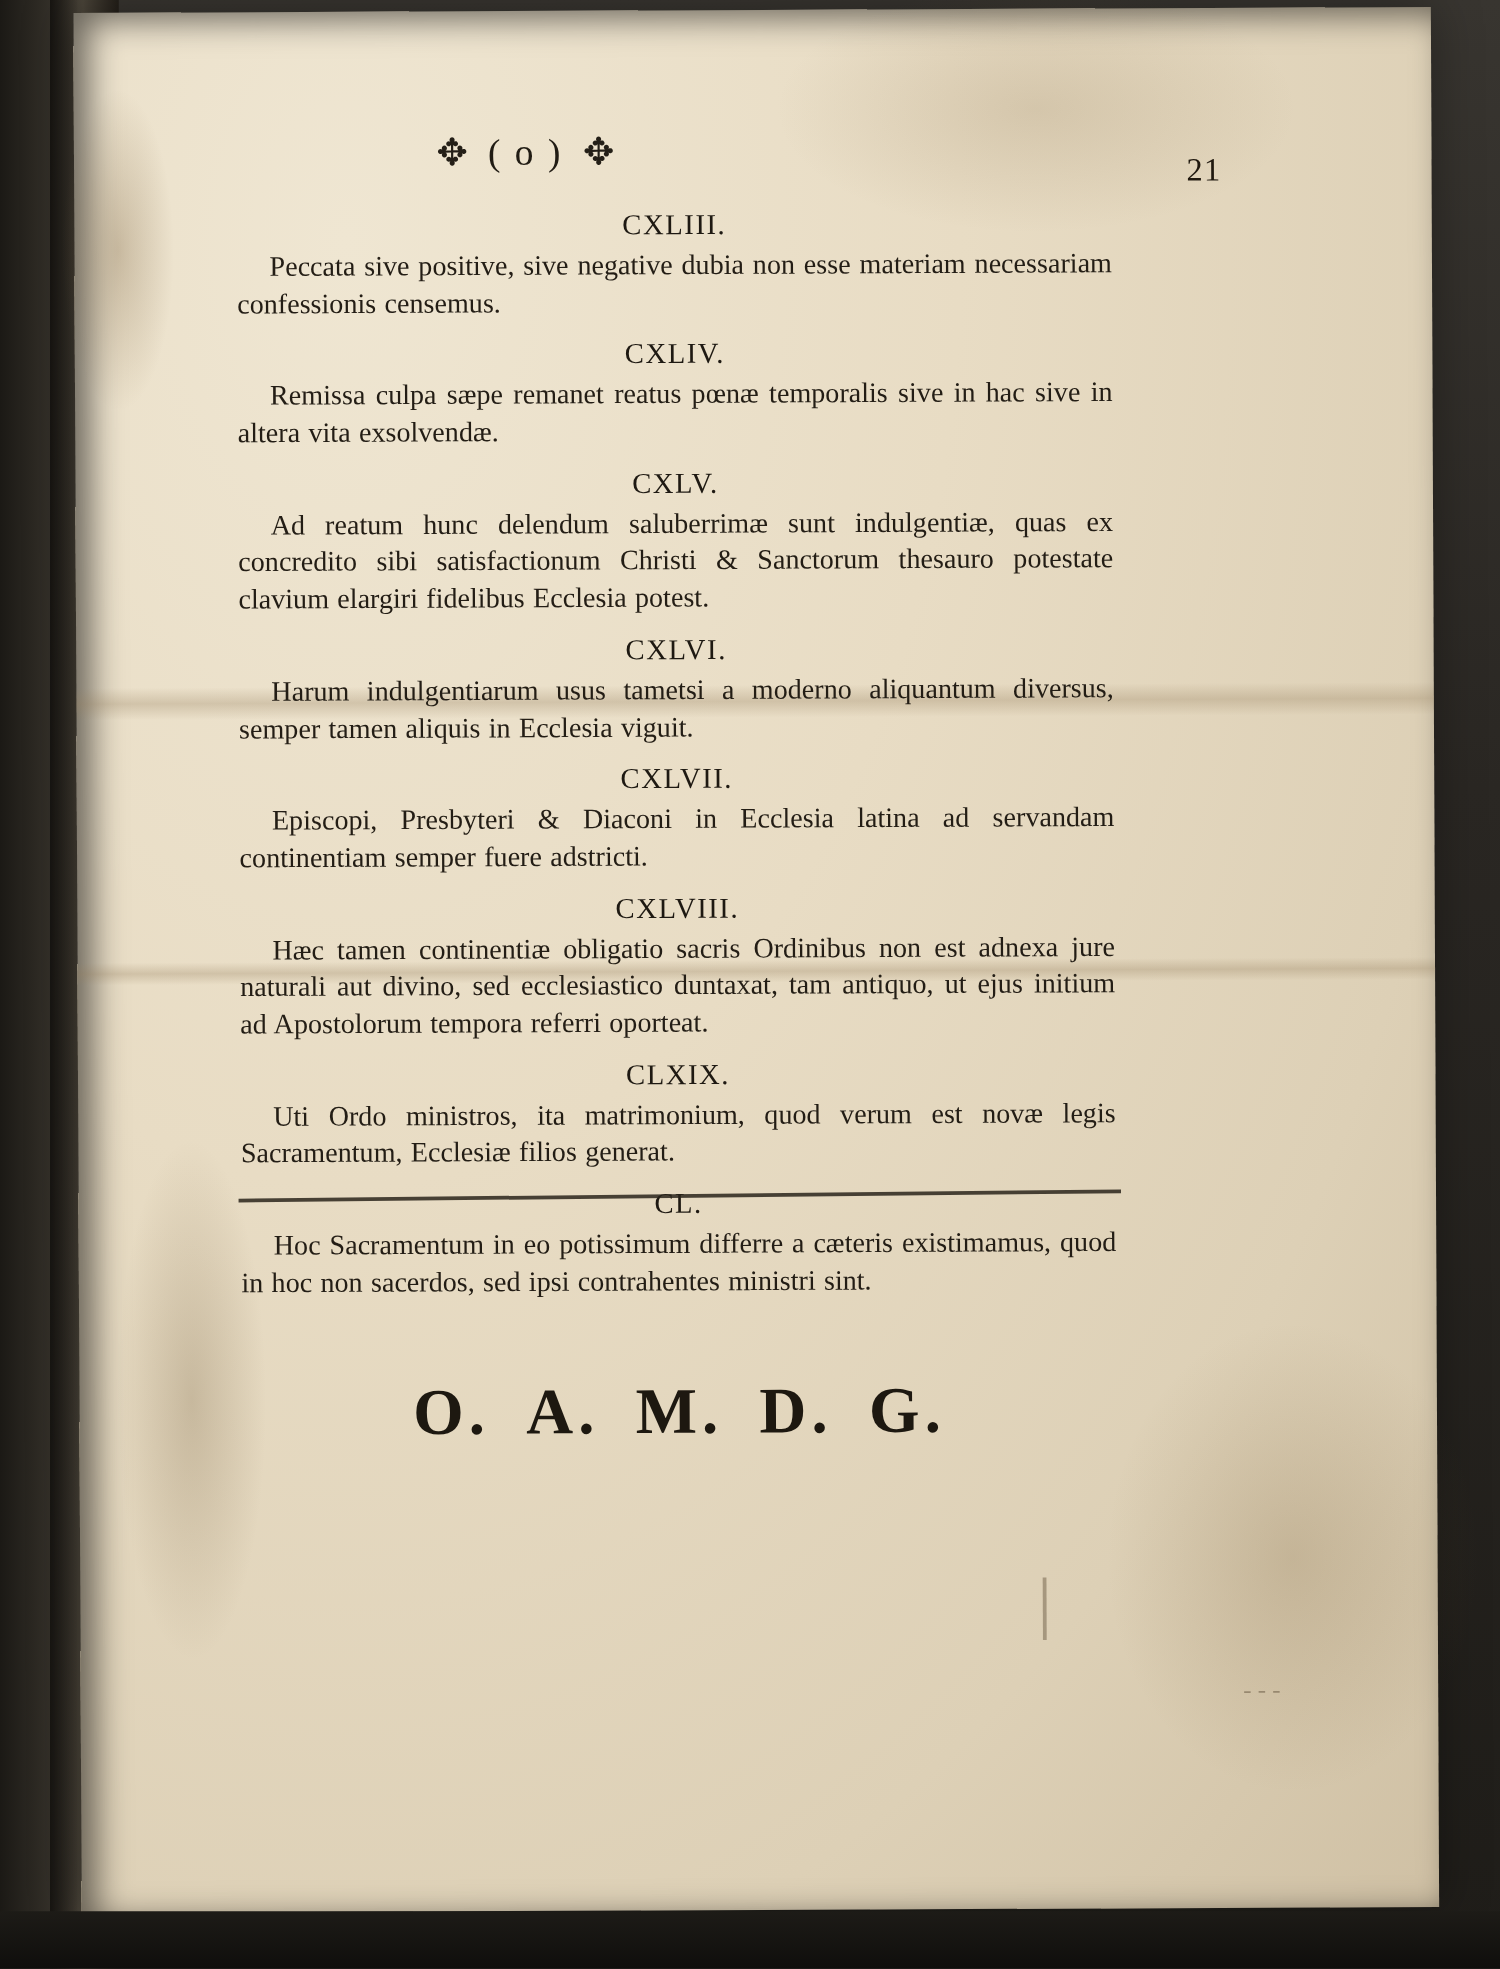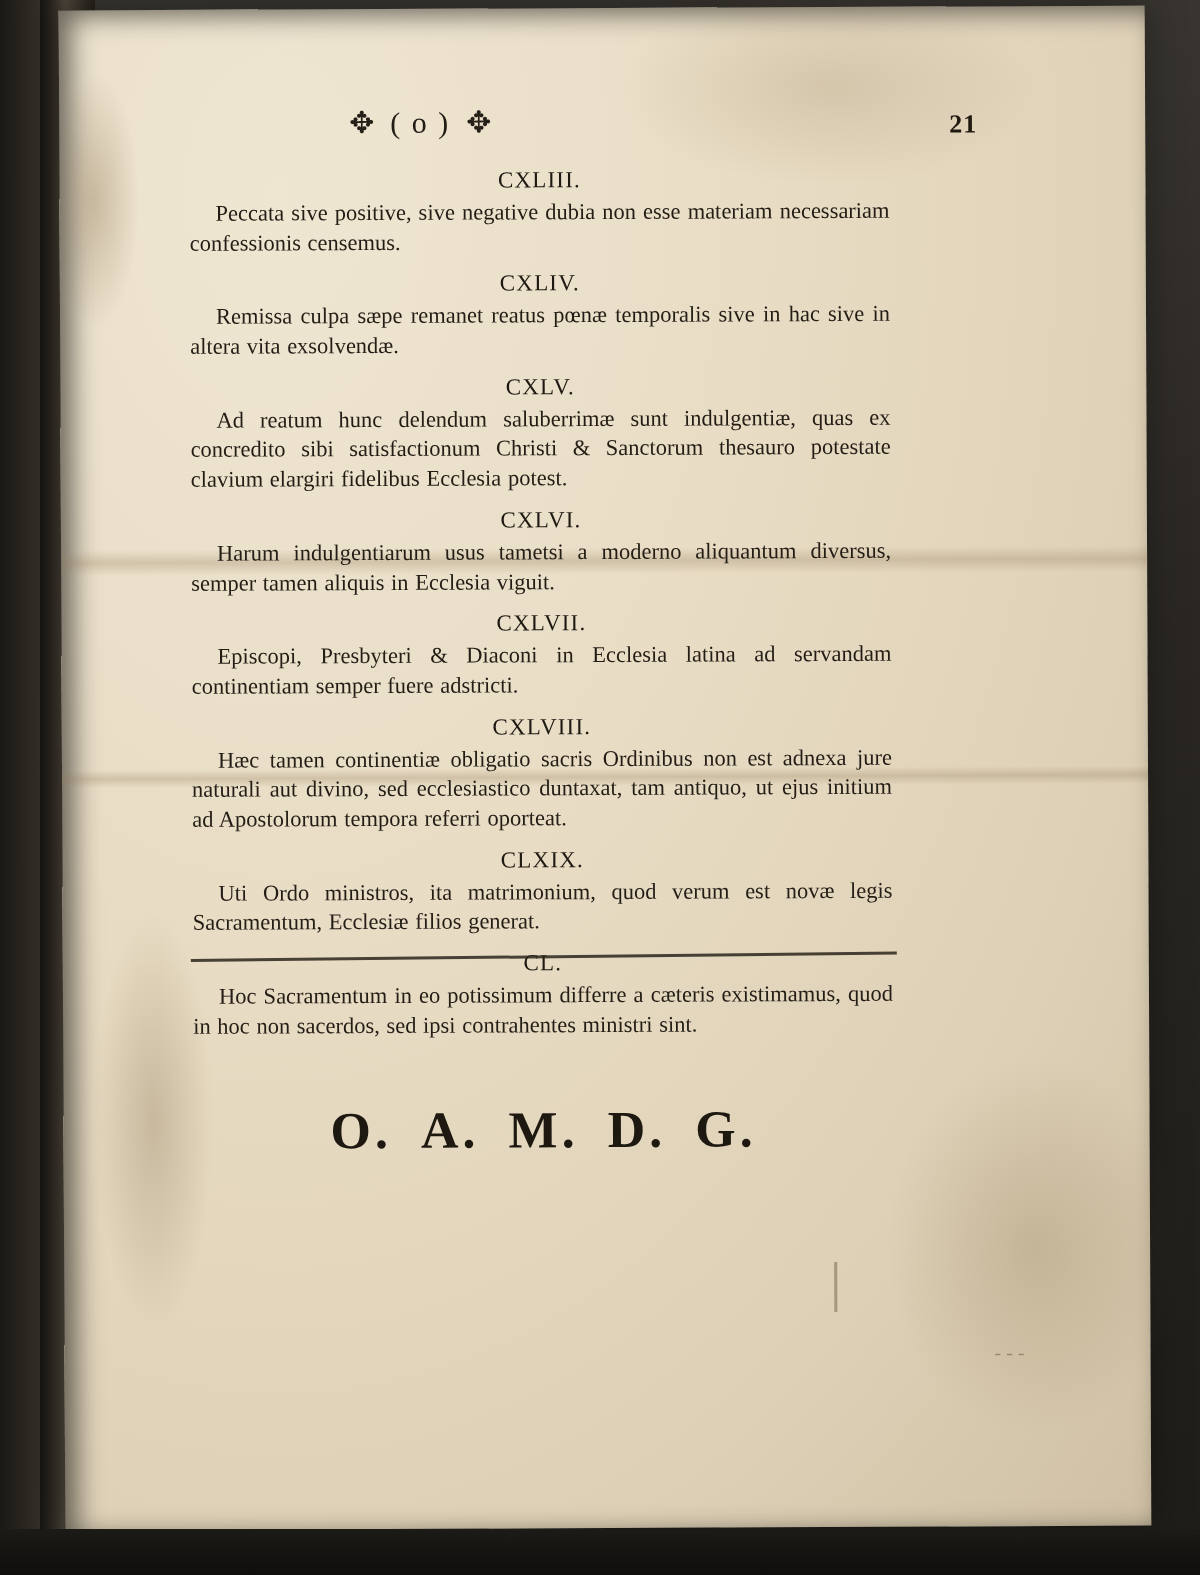--- a/index.html
+++ b/index.html
@@ -85,23 +85,23 @@
     font-size: 28px;
   }
   .header-paren {
     font-size: 30px;
     letter-spacing: 2px;
     font-family: "Liberation Serif", serif;
   }
   .page-number {
     position: absolute;
     right: -88px;
-    top: 8px;
+    top: 20px;
     font-size: 26px;
-    font-weight: bold;
+    font-weight: normal;
     letter-spacing: 1px;
     color: #20190f;
   }
   .sec-num {
     text-align: center;
     font-size: 23px;
     letter-spacing: 1.2px;
     margin: 14px 0 4px 0;
     font-family: "Liberation Serif", serif;
     color: #1e1912;

